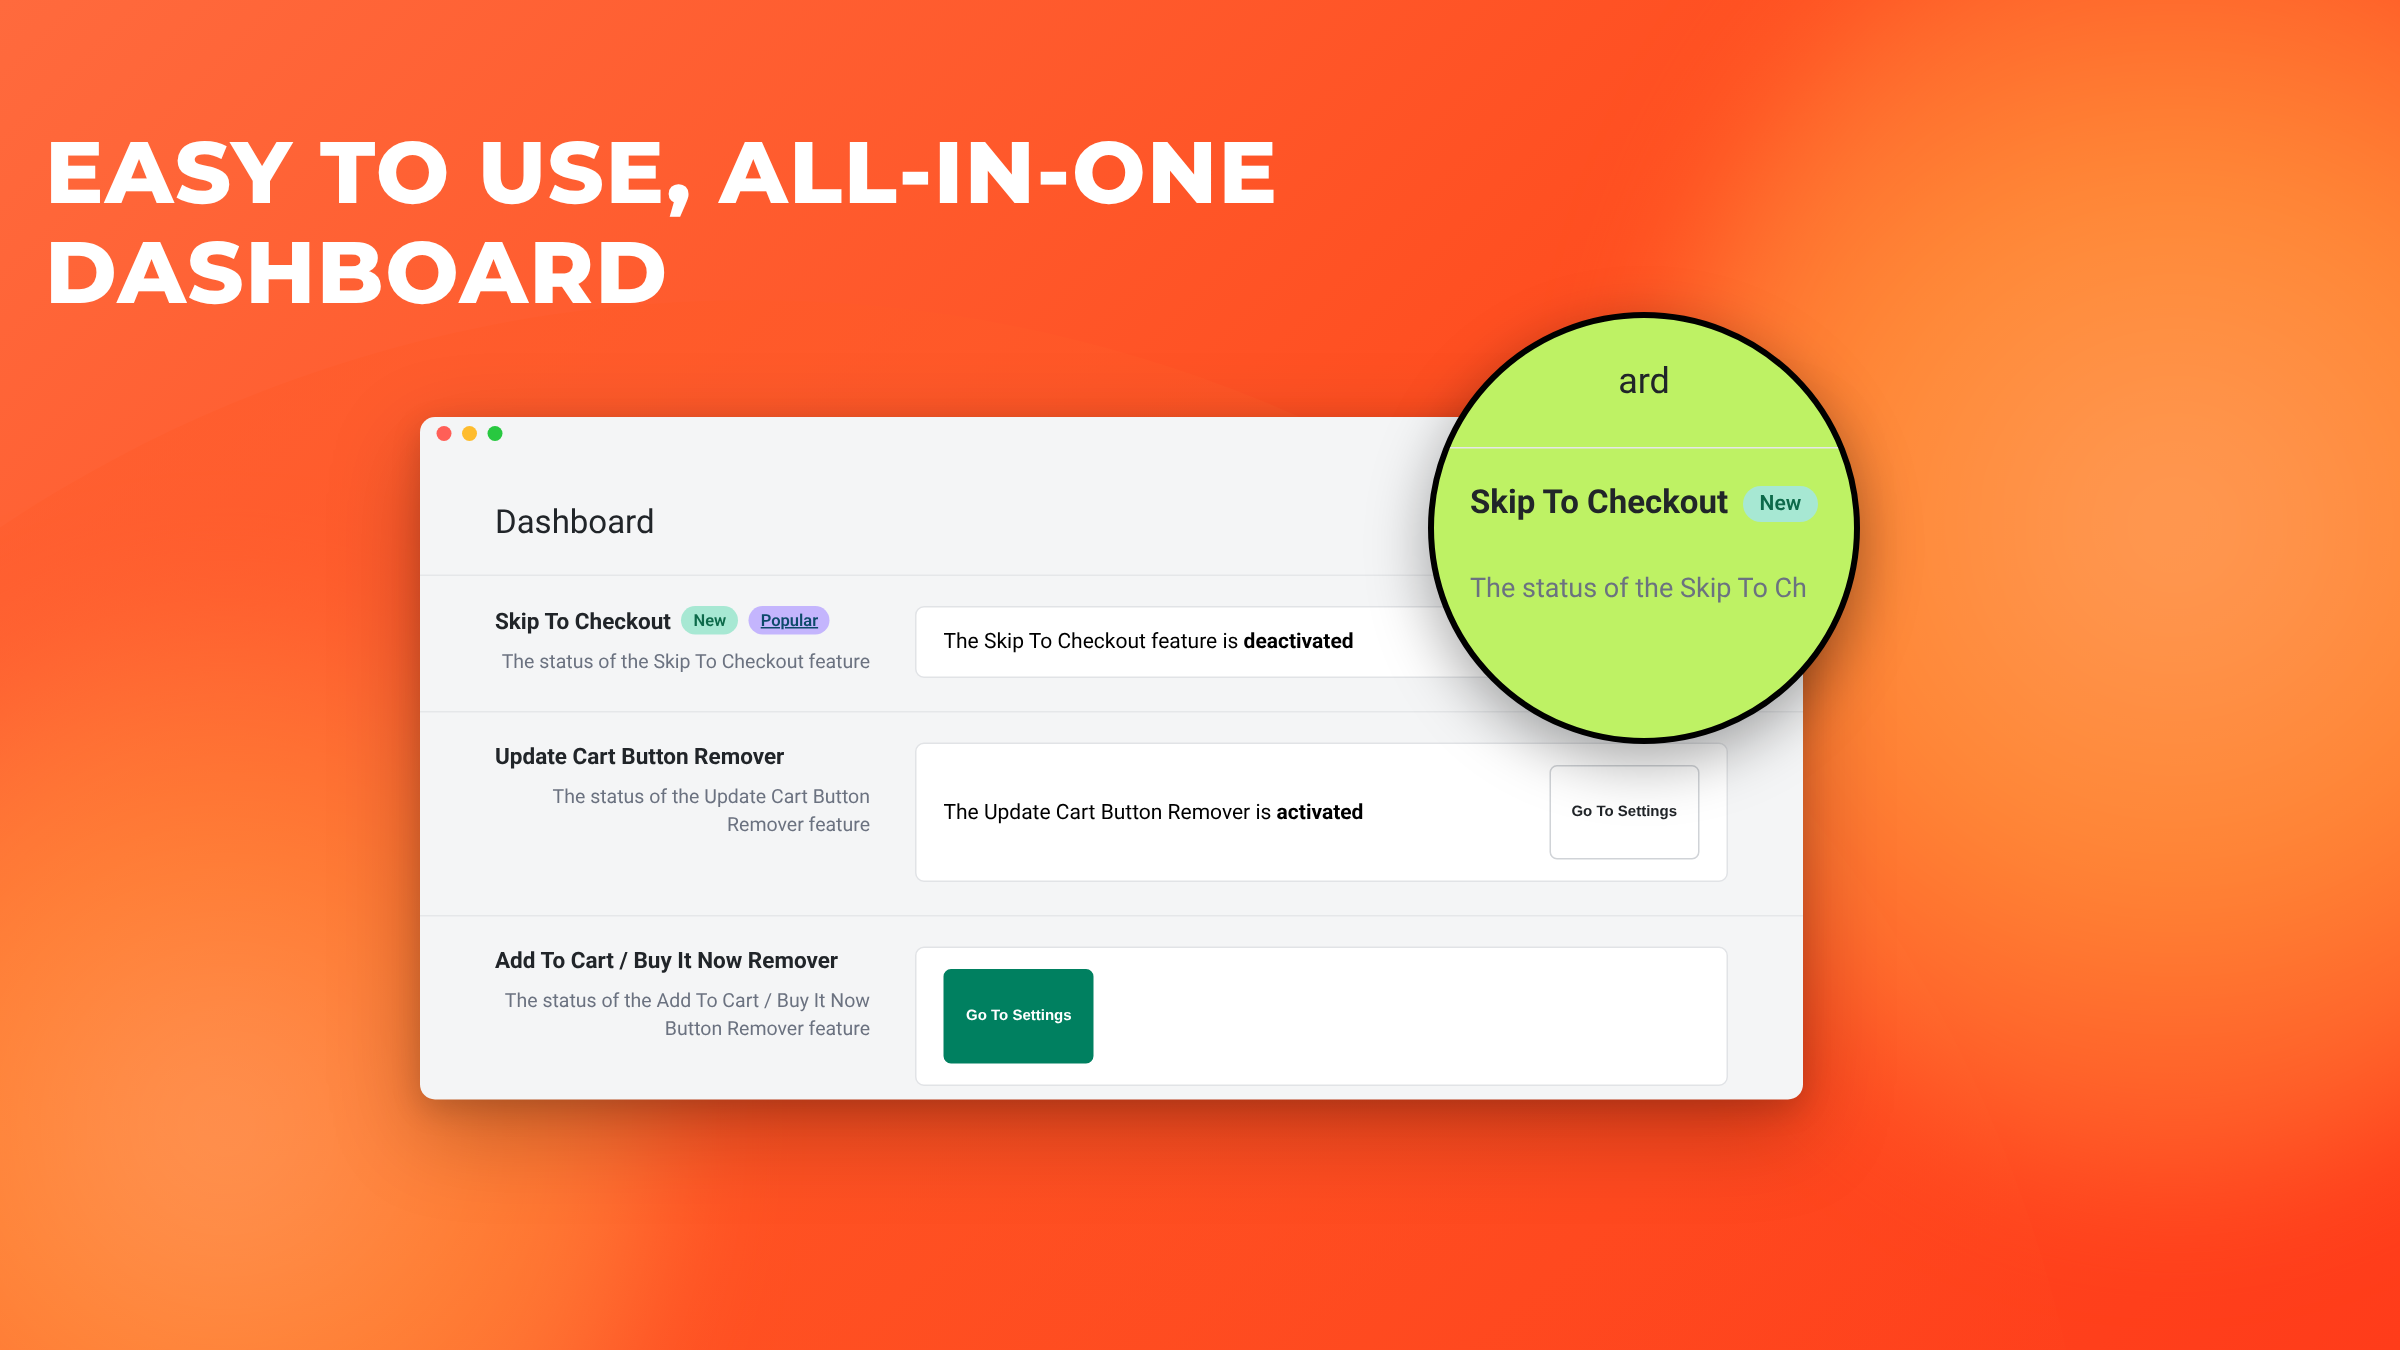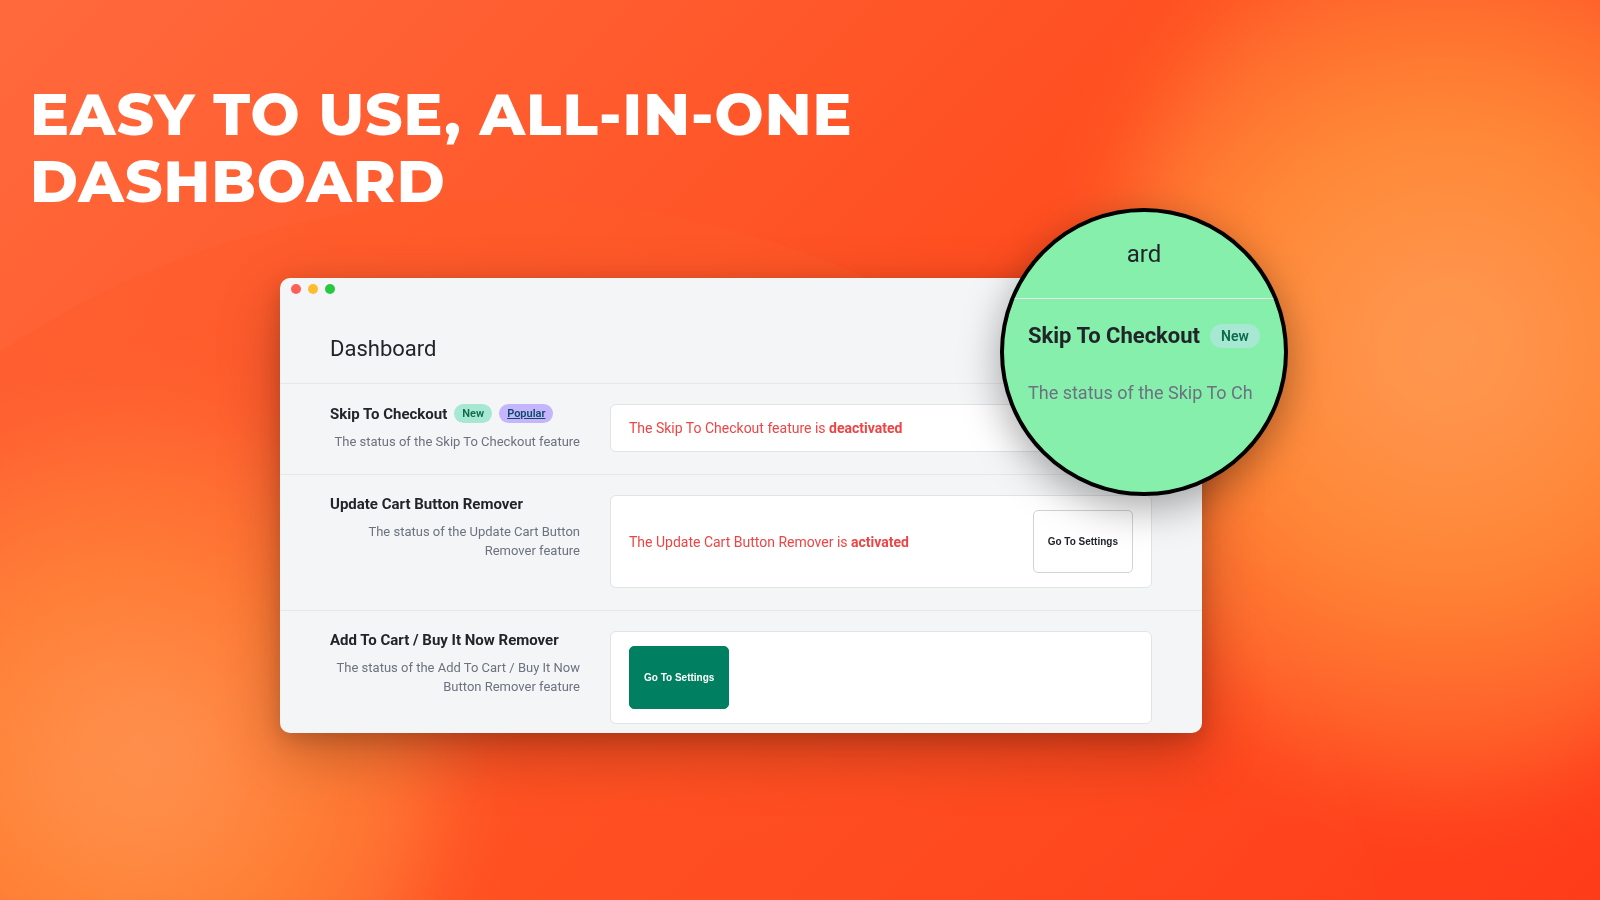--- a/index.html
+++ b/index.html
@@ -42,33 +42,33 @@
   .feature-title { font-size: 15px; font-weight: 700; color:#212529; display:flex; align-items:center; gap:7px; flex-wrap:wrap;}
   .feature-sub  { font-size: 13px; color:#6b7280; margin-top:10px; line-height:1.45;text-align:right;}
   .badge { font-size:11px; font-weight:600; padding:3px 8px; border-radius:10px; display:inline-block;}
   .badge.new     { background:#a7e8d3; color:#0d6a4a; }
   .badge.popular { background:#c4b5fd; color:#0d4a6a;text-decoration:underline; }
   .card {
     flex:1; background:#fff; border:1px solid #e1e3e6; border-radius:6px;
     padding: 14px 18px; display:flex; justify-content:space-between; align-items:center;
     min-height:48px;
   }
-  .status-text { font-size:14px; color:#ef4444; }
+  .status-text { font-size:14px; color:#000000; }
   .status-text b { font-weight:700; }
   .btn {
     font-size:10px; font-weight:600; padding:25px 14px; border-radius:5px; cursor:pointer;
     border:1px solid #d0d3d7; background:#fff; color:#212529;
   }
   .btn.primary { background:#008060; border-color:#008060; color:#fff; }
 
   
   .magnifier {
     position:absolute; z-index:5;
-    left: 1000px; top: 208px; width: 288px; height: 288px;
-    border-radius:50%; border:4px solid #000; background:#86efac;
+    left: 952px; top: 208px; width: 288px; height: 288px;
+    border-radius:50%; border:4px solid #000; background:#bef264;
     overflow:hidden; box-shadow:0 12px 40px rgba(0,0,0,0.35);
   }
   .mag-inner { position:absolute; left:0; top:0; width:100%; padding:28px 24px 0 24px; }
   .mag-frag  { font-size:24px; color:#212529; letter-spacing:0; }
   .mag-hr    { height:1px; background:#e5e7e9; margin:30px -24px 24px -24px;}
   .mag-title { font-size:22px; font-weight:700; color:#212529; display:flex; align-items:center; gap:10px; white-space:nowrap;}
   .mag-badge { font-size:14px; font-weight:600; padding:4px 11px; border-radius:13px; background:#a7e8d3; color:#0d6a4a;}
   .mag-sub   { font-size:18px; color:#6b7280; margin-top:34px; white-space:nowrap;}
 </style>
 </head>

